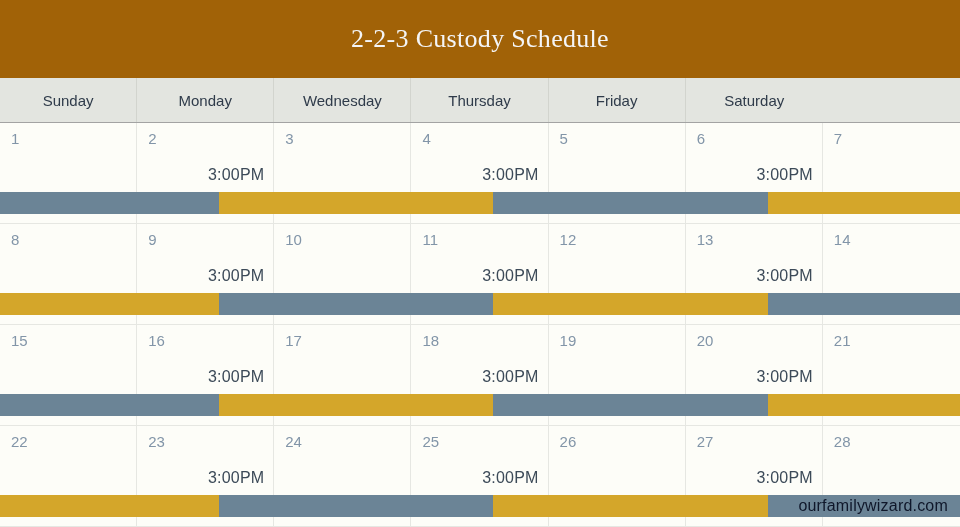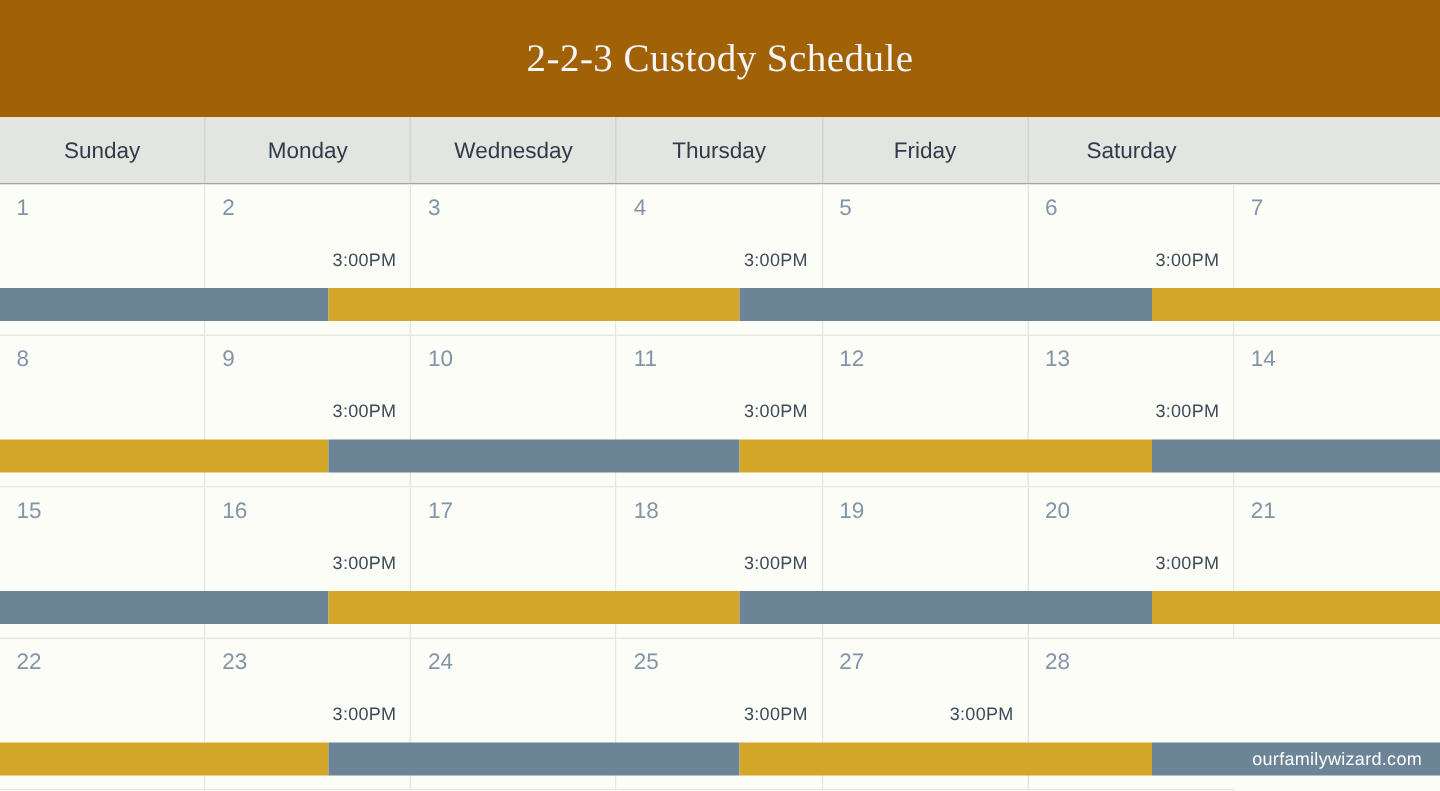--- a/index.html
+++ b/index.html
@@ -91,21 +91,21 @@
     left: 11px;
     top: 8px;
     font-size: 15px;
     color: #8295a8;
     line-height: 1;
   }
   .day-time {
     position: absolute;
     right: 9px;
     top: 44px;
-    font-size: 12px;
+    font-size: 16px;
     color: #3c4a58;
     line-height: 1;
     letter-spacing: 0.2px;
   }
 
   
   .bar-layer {
     position: absolute;
     left: 0;
     right: 0;
@@ -120,22 +120,22 @@
     box-sizing: border-box;
   }
 
   .watermark {
     position: absolute;
     right: 12px;
     top: 0;
     height: 22px;
     display: flex;
     align-items: center;
-    color: #ffffff;
-    font-size: 12px;
+    color: #0f172a;
+    font-size: 16px;
     letter-spacing: 0.2px;
     line-height: 1;
   }
 </style>
 </head>
 <body>
 
 <div id="calendar-root">
 
   <div class="title-bar">
@@ -274,20 +274,23 @@
           <div class="day-cell">
             <div class="day-number">23</div>
             <div class="day-time">3:00PM</div>
           </div>
           <div class="day-cell">
             <div class="day-number">24</div>
           </div>
           <div class="day-cell">
             <div class="day-number">25</div>
             <div class="day-time">3:00PM</div>
+          </div>
+          <div class="day-cell">
+            <div class="day-number">26</div>
           </div>
           <div class="day-cell">
             <div class="day-number">27</div>
             <div class="day-time">3:00PM</div>
           </div>
           <div class="day-cell">
             <div class="day-number">28</div>
           </div>
         </div>
         <div class="bar-layer">

